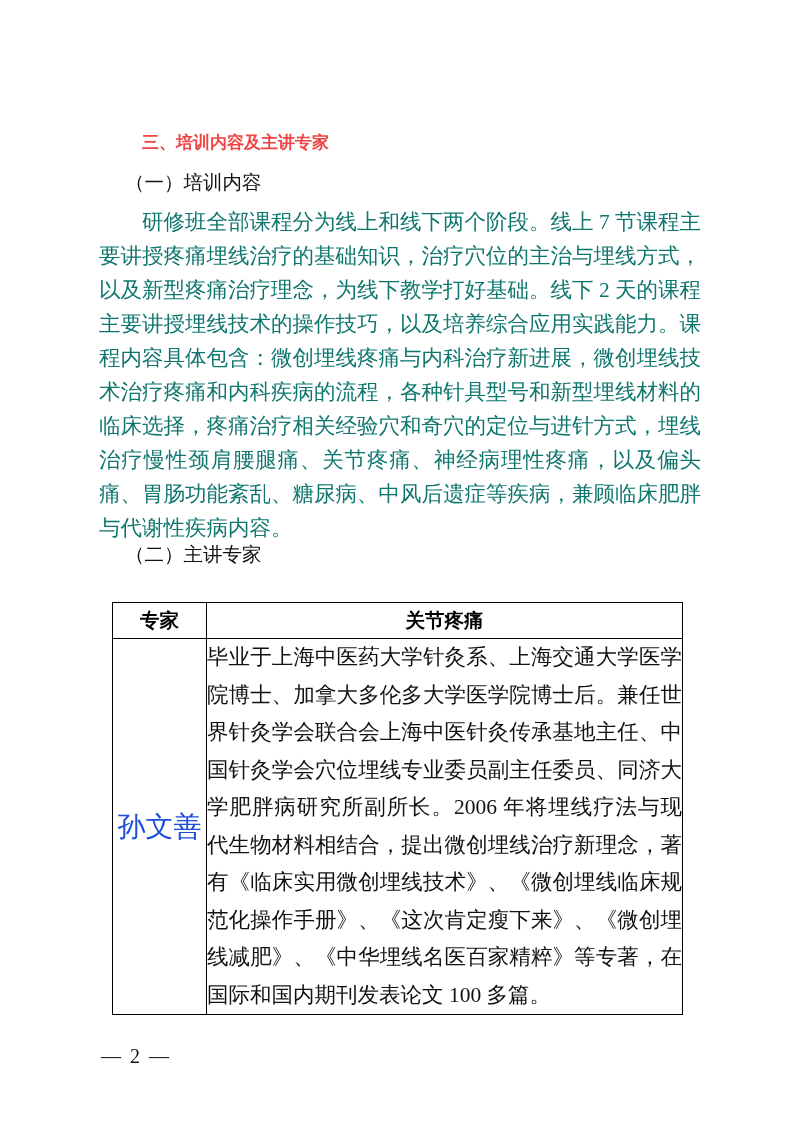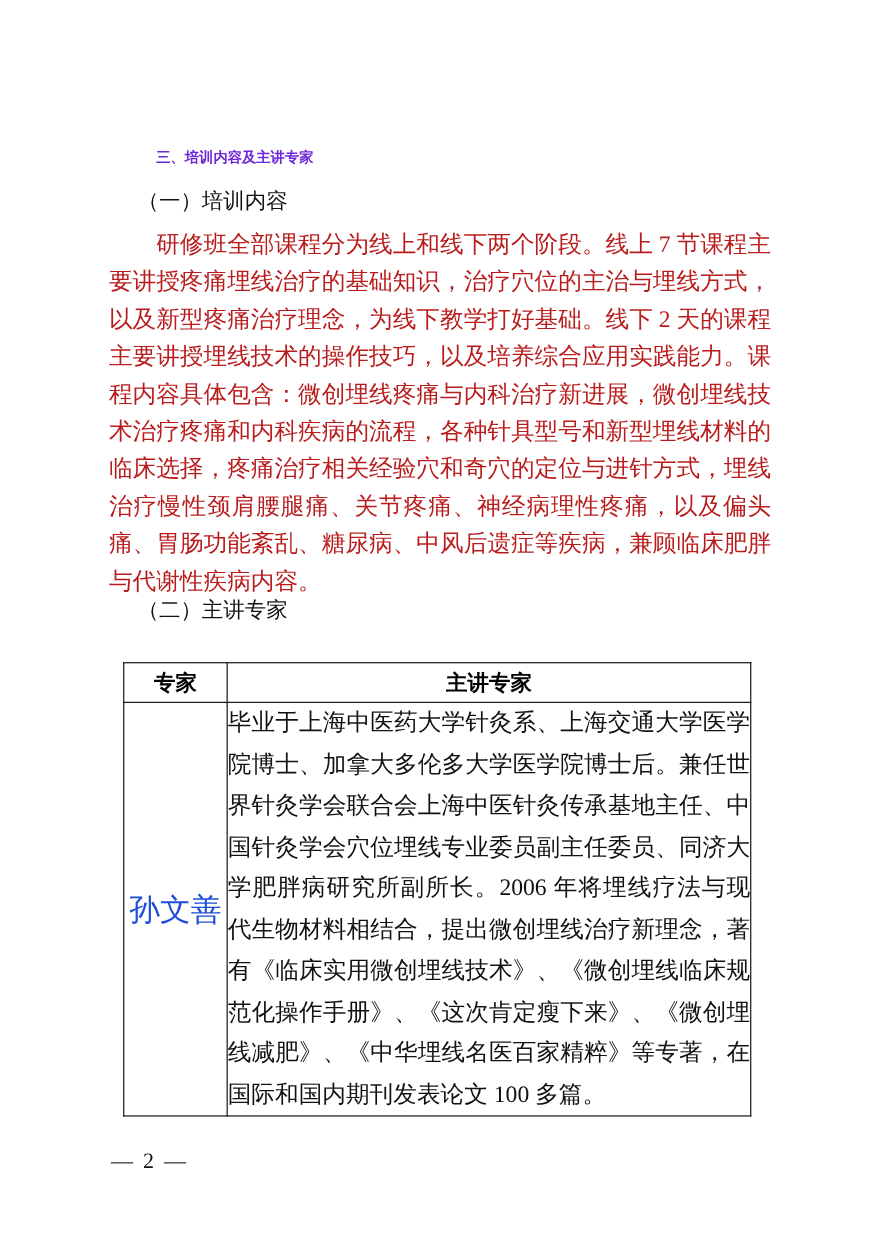--- a/index.html
+++ b/index.html
@@ -15,23 +15,23 @@
     color: #111111;
     font-family: "Liberation Serif", serif;
     overflow: hidden;
   }
   .h1 {
     position: absolute;
     left: 142px;
     top: 131px;
     font-family: "Liberation Sans", sans-serif;
     font-weight: bold;
-    font-size: 13px;
+    font-size: 17px;
     line-height: 24px;
-    color: #6d28d9;
+    color: #ef4444;
     white-space: nowrap;
   }
   .subhead {
     position: absolute;
     font-family: Liberation Mono, monospace;
     font-size: 19.5px;
     line-height: 24px;
     color: #111111;
     white-space: nowrap;
   }
@@ -40,21 +40,21 @@
   .body-paragraph {
     position: absolute;
     left: 99px;
     top: 205px;
     width: 602px;
     font-size: 21.5px;
     line-height: 34px;
     text-align: justify;
     text-justify: inter-ideograph;
     text-indent: 43px;
-    color: #b91c1c;
+    color: #0f766e;
   }
   table.experts {
     position: absolute;
     left: 112px;
     top: 602px;
     width: 571px;
     border-collapse: collapse;
     table-layout: fixed;
   }
   table.experts th,
@@ -114,21 +114,21 @@
   <div class="subhead subhead2">（二）主讲专家</div>
 
   <table class="experts">
     <colgroup>
       <col class="col-expert">
       <col class="col-bio">
     </colgroup>
     <thead>
       <tr>
         <th>专家</th>
-        <th>主讲专家</th>
+        <th>关节疼痛</th>
       </tr>
     </thead>
     <tbody>
       <tr>
         <td class="expert-name">孙文善</td>
         <td class="expert-bio">毕业于上海中医药大学针灸系、上海交通大学医学院博士、加拿大多伦多大学医学院博士后。兼任世界针灸学会联合会上海中医针灸传承基地主任、中国针灸学会穴位埋线专业委员副主任委员、同济大学肥胖病研究所副所长。2006 年将埋线疗法与现代生物材料相结合，提出微创埋线治疗新理念，著有《临床实用微创埋线技术》、《微创埋线临床规范化操作手册》、《这次肯定瘦下来》、《微创埋线减肥》、《中华埋线名医百家精粹》等专著，在国际和国内期刊发表论文 100 多篇。</td>
       </tr>
     </tbody>
   </table>
 

